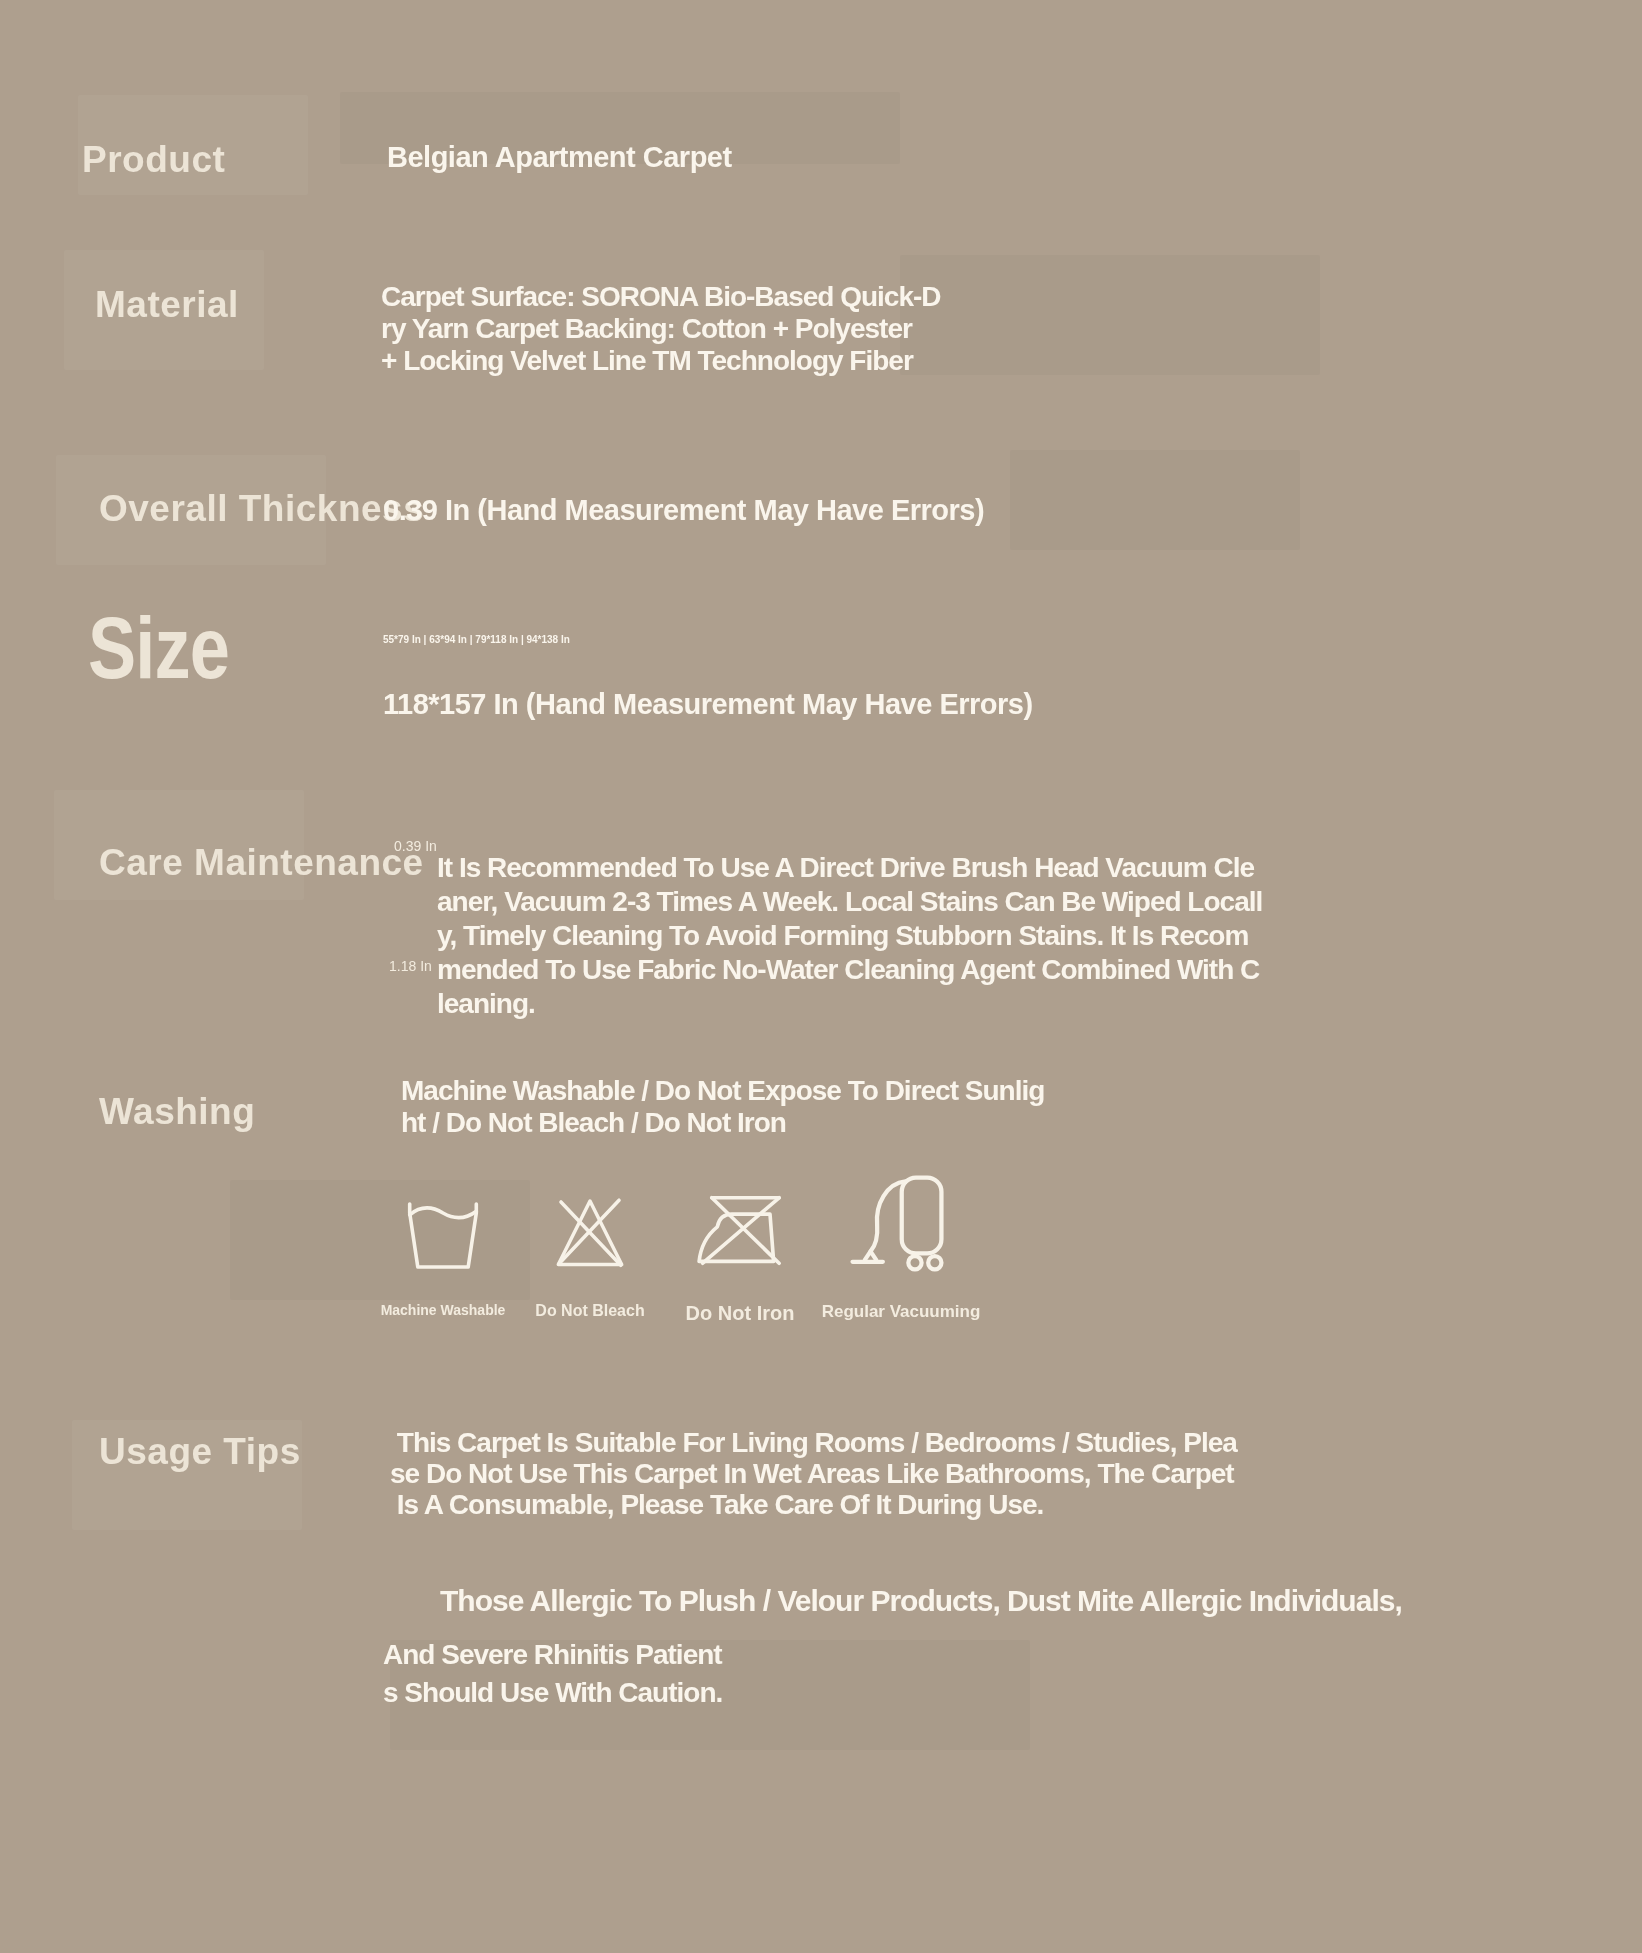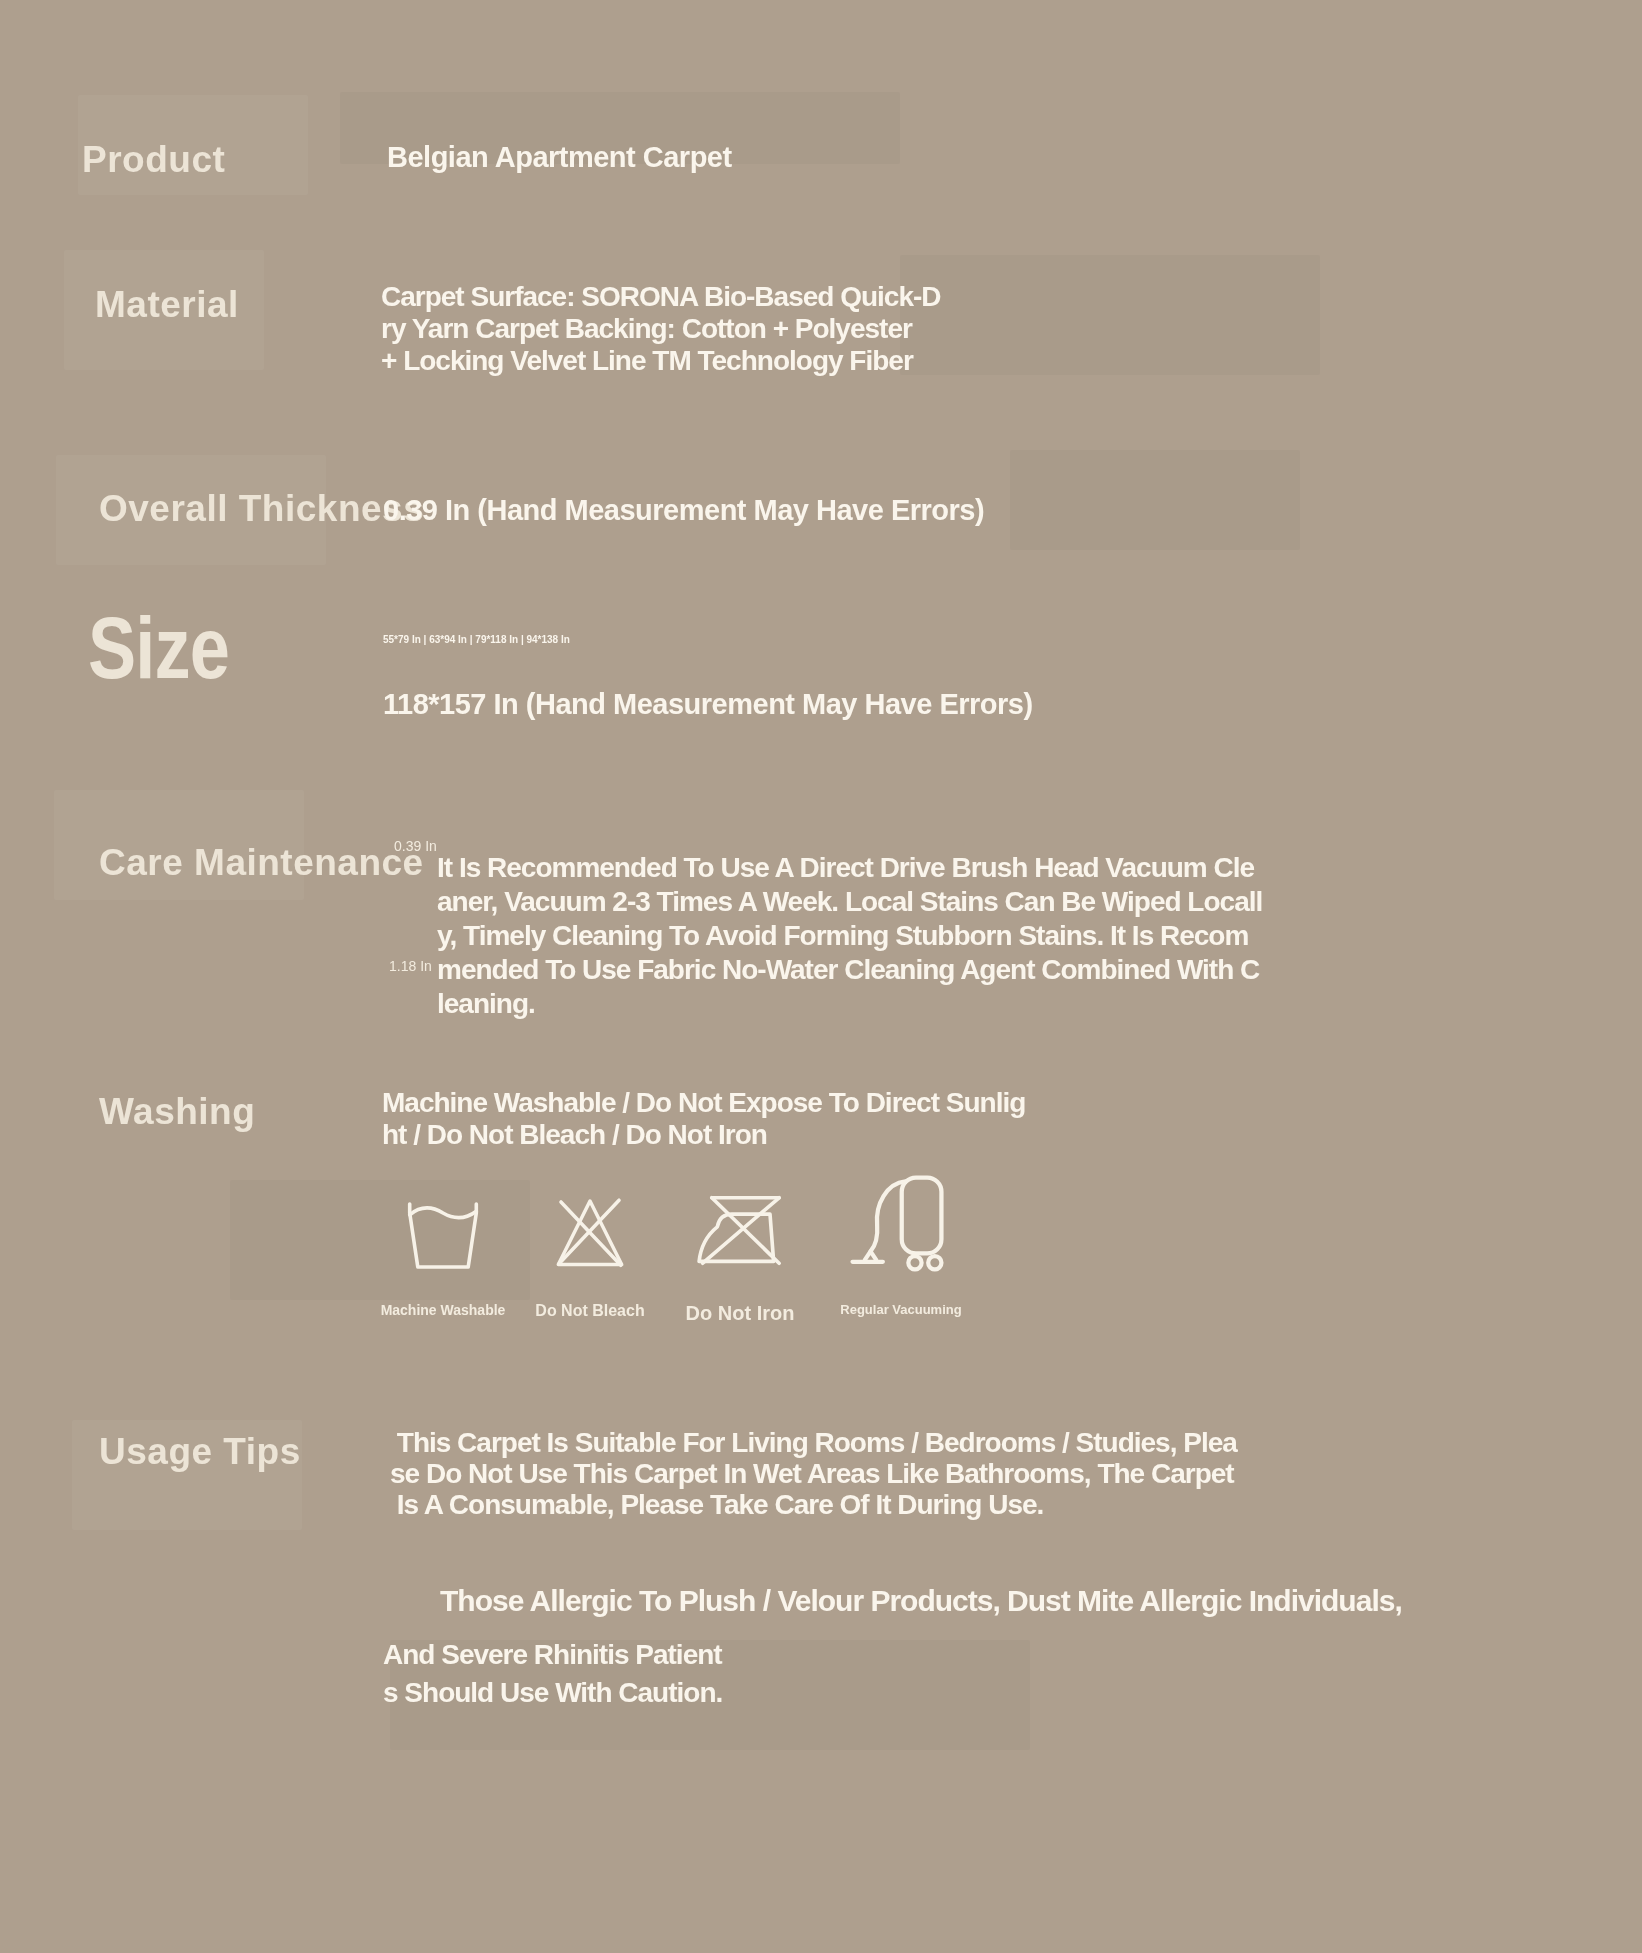--- a/index.html
+++ b/index.html
@@ -45,38 +45,38 @@
   #size-label{left:88px;top:600px;font-size:88px;letter-spacing:-1px;transform:scaleX(0.82);transform-origin:0 0;}
   #size-options{left:383px;top:634px;font-size:10px;letter-spacing:0;}
   #size-value{left:383px;top:688px;}
   
   #care-label{left:99px;top:843px;}
   #care-note-top{left:394px;top:838px;}
   #care-value{left:437px;top:851px;line-height:34px;}
   #care-note-bottom{left:389px;top:958px;}
   
   #washing-label{left:99px;top:1092px;}
-  #washing-value{left:382px;top:1075px;line-height:32px;margin-top:12px;}
+  #washing-value{left:401px;top:1075px;line-height:32px;}
   .icon-block{
     position:absolute;top:1170px;width:160px;
     display:flex;flex-direction:column;align-items:center;
   }
   #icon-block-1{left:363px;text-align:right;}
   #icon-block-2{left:510px;}
   #icon-block-3{left:660px;}
   #icon-block-4{left:817px;}
   .icon-box{height:106px;display:flex;align-items:flex-end;justify-content:center;}
   .icon-box svg{stroke:#f7f2e8;fill:none;stroke-linecap:round;stroke-linejoin:round;}
   .icon-caption{
     margin-top:26px;font-weight:700;color:#f3ecdf;white-space:nowrap;letter-spacing:0;
   }
   #icon-block-1 .icon-caption{font-size:14px;}
   #icon-block-2 .icon-caption{font-size:16px;}
   #icon-block-3 .icon-caption{font-size:20px;}
-  #icon-block-4 .icon-caption{font-size:13px;margin-left:8px;}
+  #icon-block-4 .icon-caption{font-size:17px;margin-left:8px;}
   
   #usage-label{left:99px;top:1432px;}
   #usage-value{left:390px;top:1427px;line-height:31px;}
   #usage-warning-intro{left:440px;top:1584px;font-size:30px;}
   #usage-warning-rest{left:383px;top:1636px;line-height:38px;}
 </style>
 </head>
 <body>
 
 <div id="canvas">

